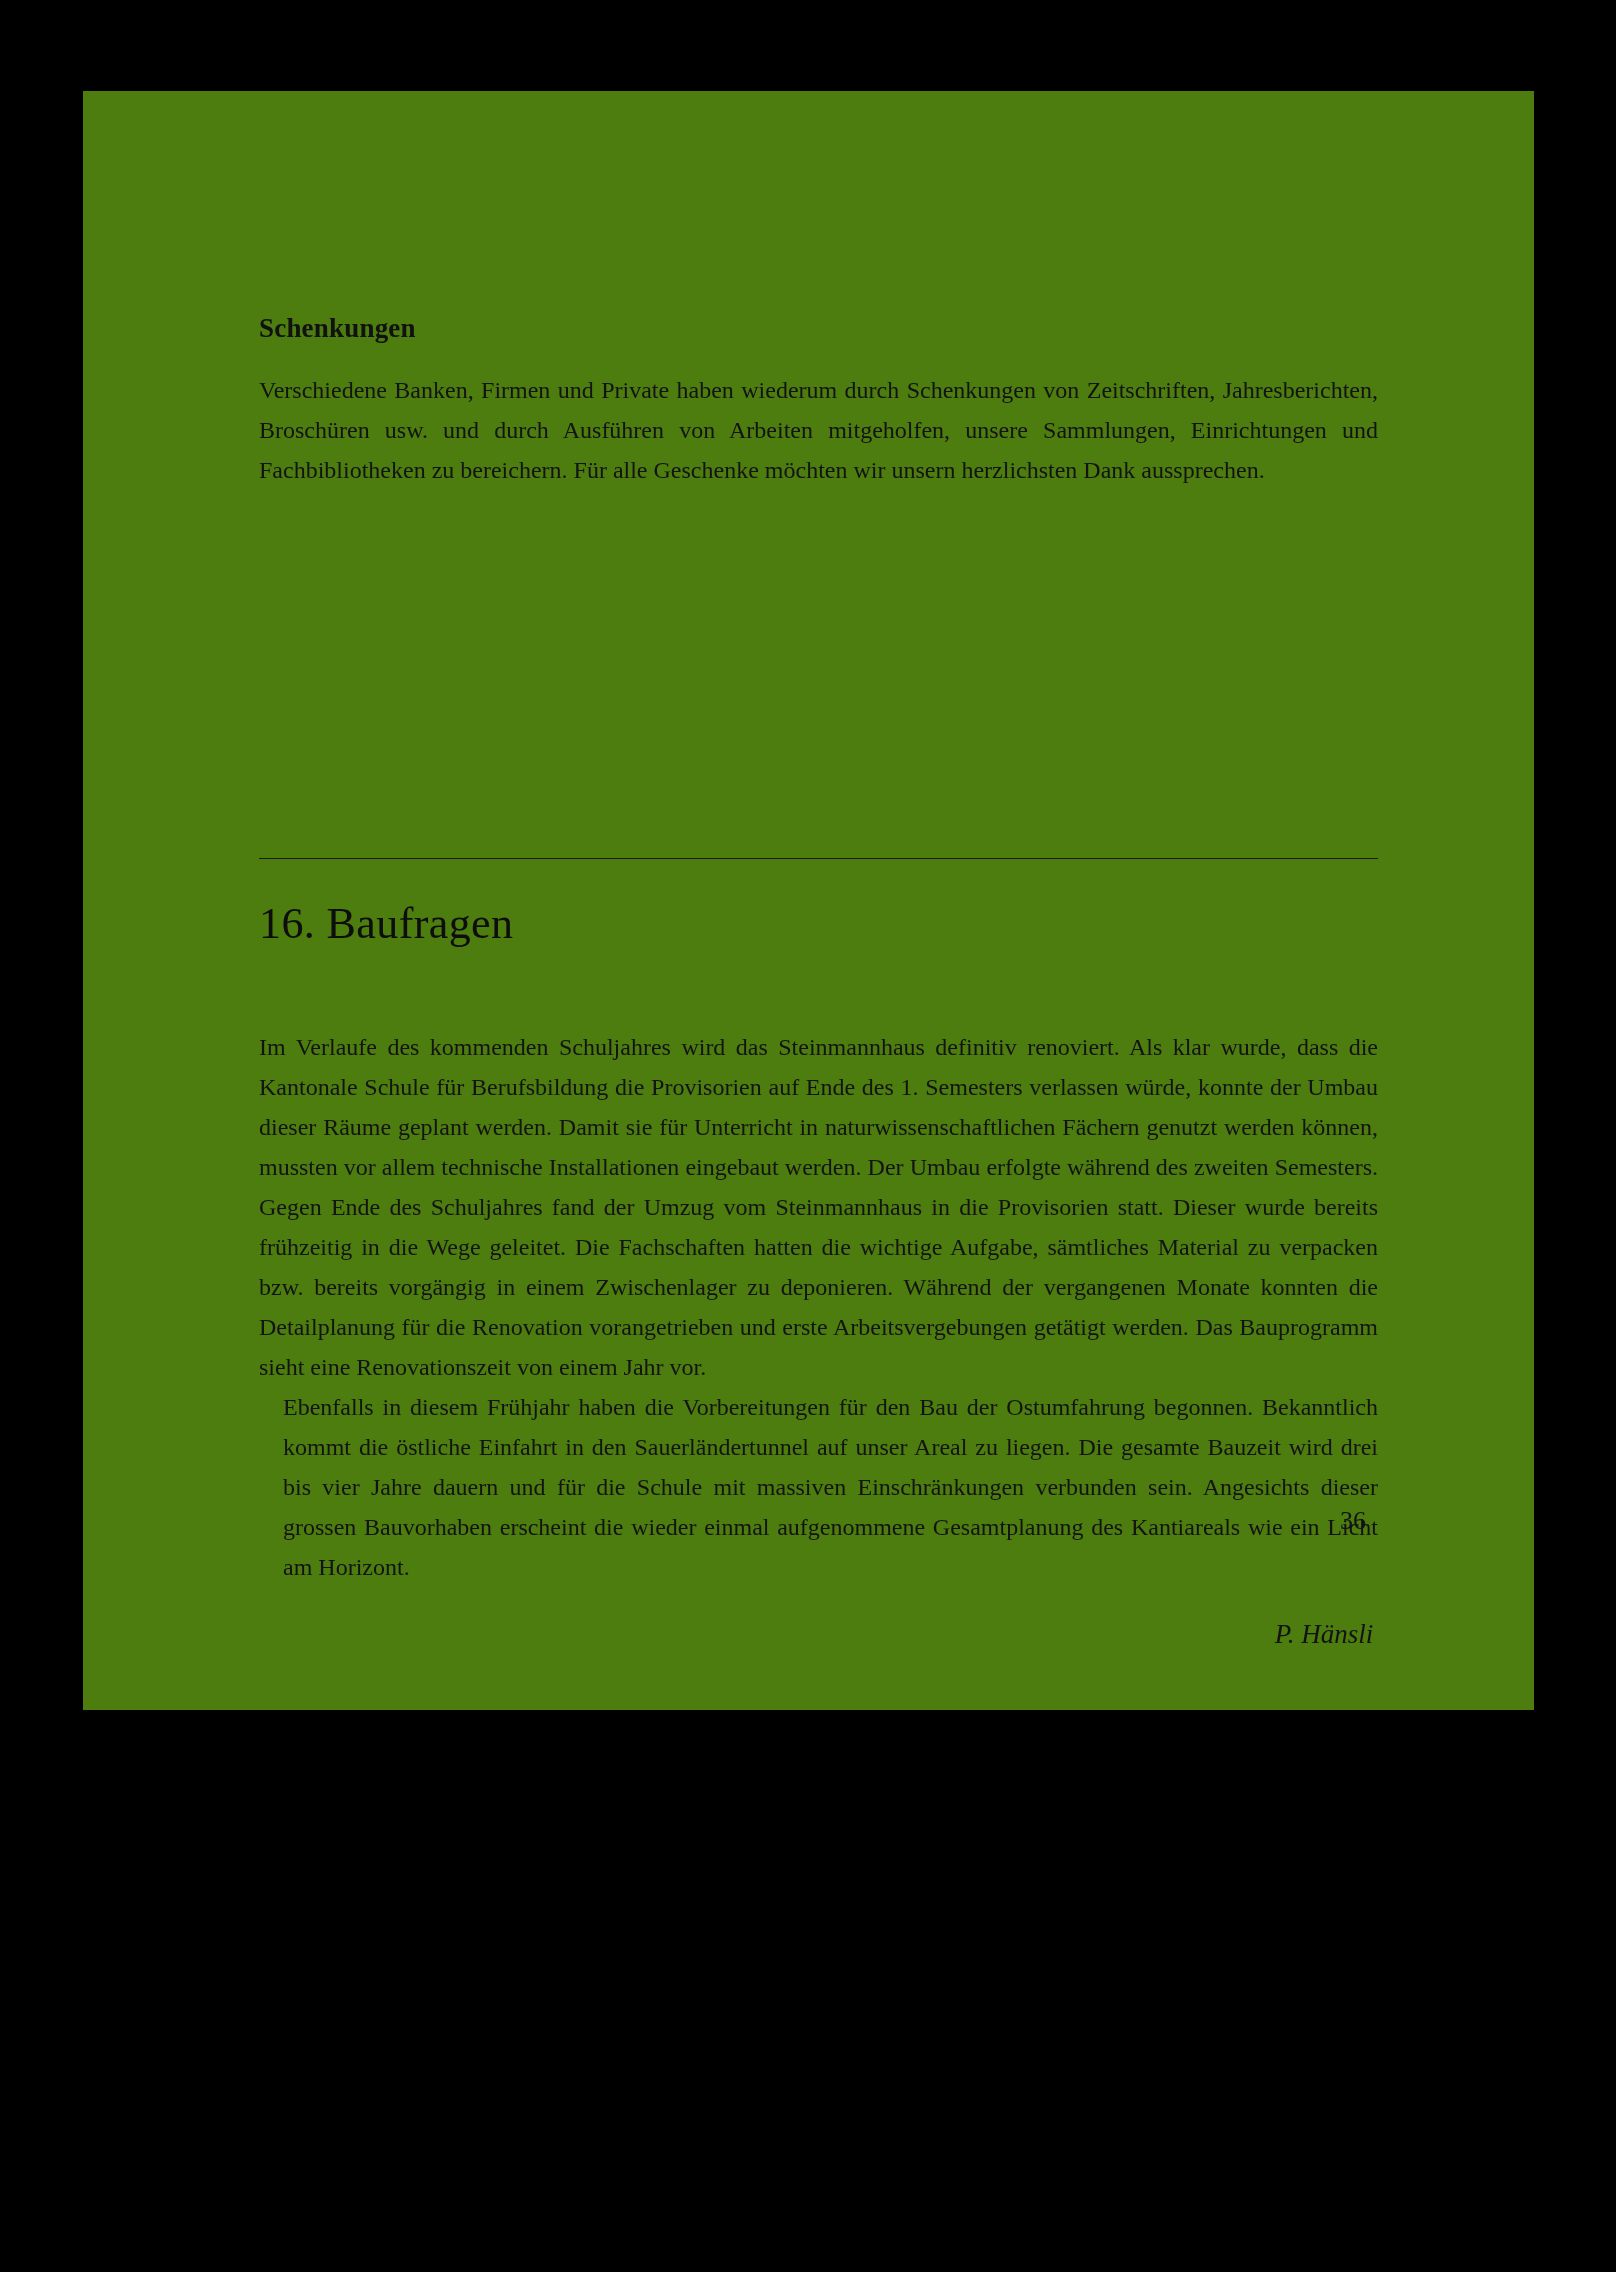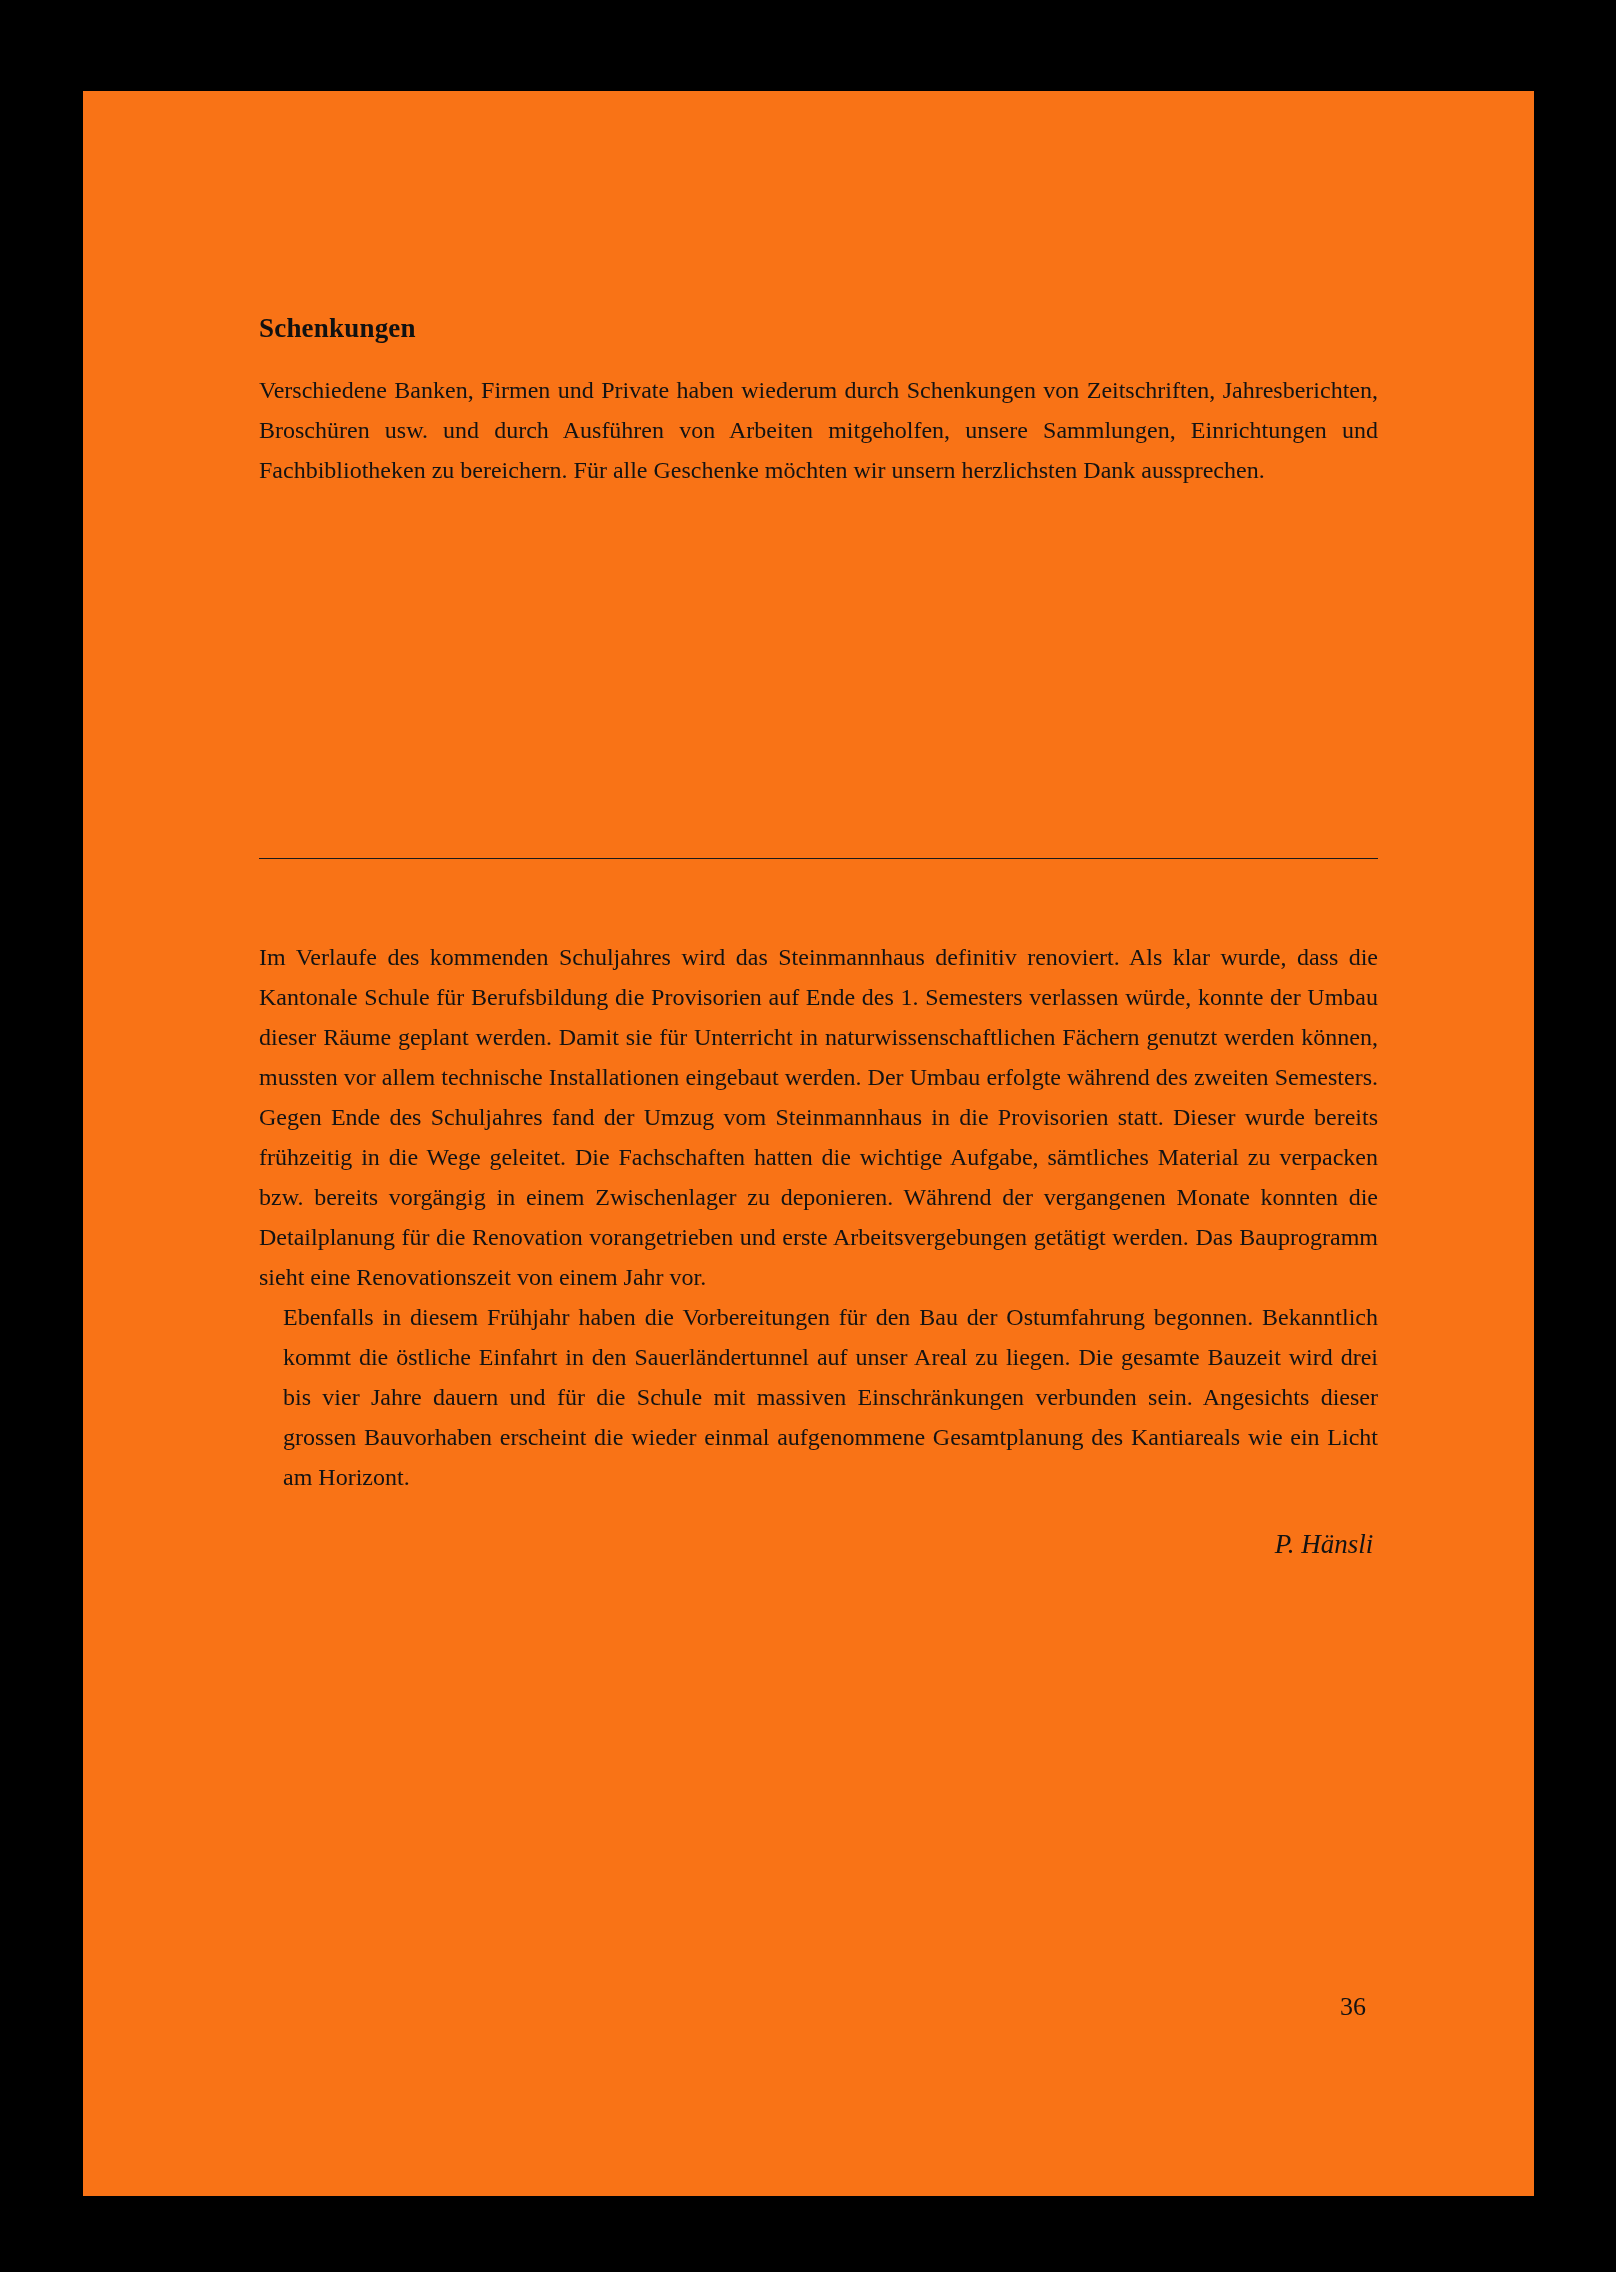--- a/index.html
+++ b/index.html
@@ -11,22 +11,22 @@
     width: 1616px;
     height: 2273px;
     position: relative;
     font-family: "Liberation Serif", serif;
   }
   .page {
     position: absolute;
     left: 83px;
     top: 91px;
     width: 1451px;
-    height: 2105px;
-    background: #f97316;
+    height: 1619px;
+    background: #4d7c0f;
     box-sizing: border-box;
   }
   .content {
     position: absolute;
     left: 176px;
     top: 222px;
     width: 1119px;
   }
   .section-heading {
     font-family: "Liberation Serif", serif;
@@ -90,20 +90,21 @@
   <div class="content">
 
     <h2 class="section-heading">Schenkungen</h2>
 
     <p class="body-text">Verschiedene Banken, Firmen und Private haben wiederum durch Schenkungen von Zeitschriften, Jahresberichten, Broschüren usw. und durch Ausführen von Arbeiten mitgeholfen, unsere Sammlungen, Einrichtungen und Fachbibliotheken zu bereichern. Für alle Geschenke möchten wir unsern herzlichsten Dank aussprechen.</p>
 
     <div class="gap-block"></div>
 
     <hr class="rule">
 
+    <h1 class="chapter-title">16. Baufragen</h1>
 
     <div class="chapter-body">
       <p class="body-text">Im Verlaufe des kommenden Schuljahres wird das Steinmannhaus definitiv renoviert. Als klar wurde, dass die Kantonale Schule für Berufsbildung die Provisorien auf Ende des 1. Semesters verlassen würde, konnte der Umbau dieser Räume geplant werden. Damit sie für Unterricht in naturwissenschaftlichen Fächern genutzt werden können, mussten vor allem technische Installationen eingebaut werden. Der Umbau erfolgte während des zweiten Semesters. Gegen Ende des Schuljahres fand der Umzug vom Steinmannhaus in die Provisorien statt. Dieser wurde bereits frühzeitig in die Wege geleitet. Die Fachschaften hatten die wichtige Aufgabe, sämtliches Material zu verpacken bzw. bereits vorgängig in einem Zwischenlager zu deponieren. Während der vergangenen Monate konnten die Detailplanung für die Renovation vorangetrieben und erste Arbeitsvergebungen getätigt werden. Das Bauprogramm sieht eine Renovationszeit von einem Jahr vor.</p>
       <p class="body-text last-left">Ebenfalls in diesem Frühjahr haben die Vorbereitungen für den Bau der Ostumfahrung begonnen. Bekanntlich kommt die östliche Einfahrt in den Sauerländertunnel auf unser Areal zu liegen. Die gesamte Bauzeit wird drei bis vier Jahre dauern und für die Schule mit massiven Einschränkungen verbunden sein. Angesichts dieser grossen Bauvorhaben erscheint die wieder einmal aufgenommene Gesamtplanung des Kantiareals wie ein Licht am Horizont.</p>
       <div class="signature">P. Hänsli</div>
     </div>
 
   </div>
 
   <div class="page-number">36</div>

